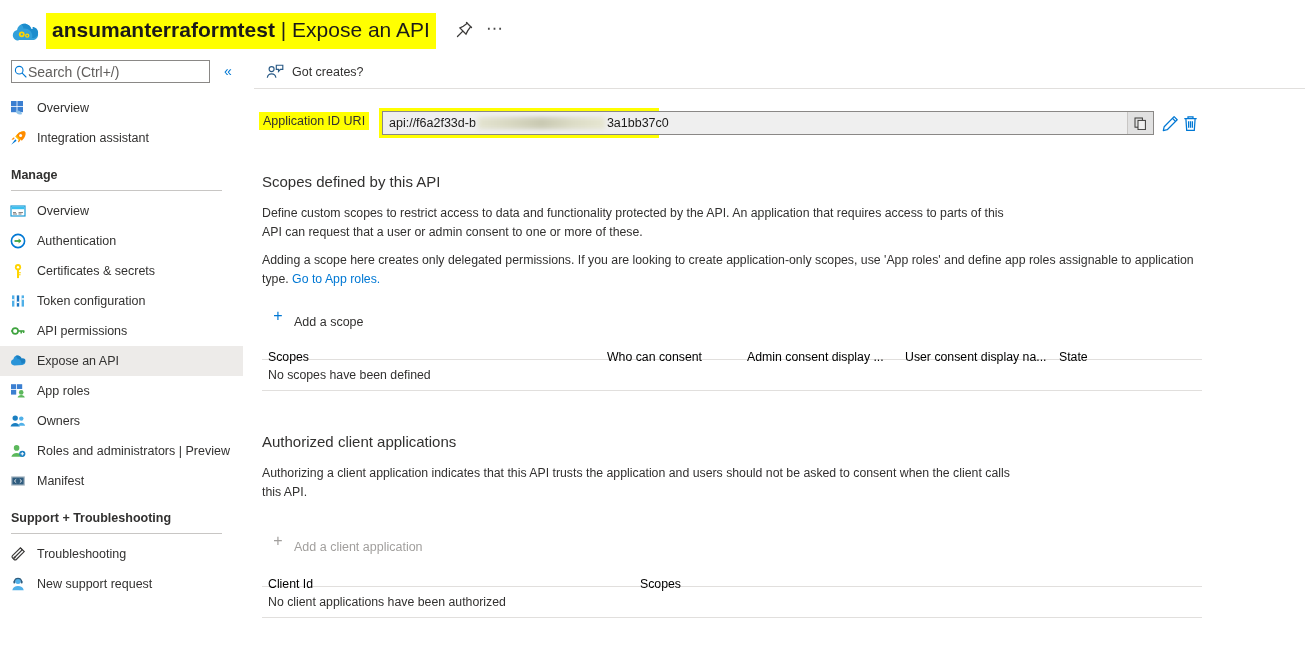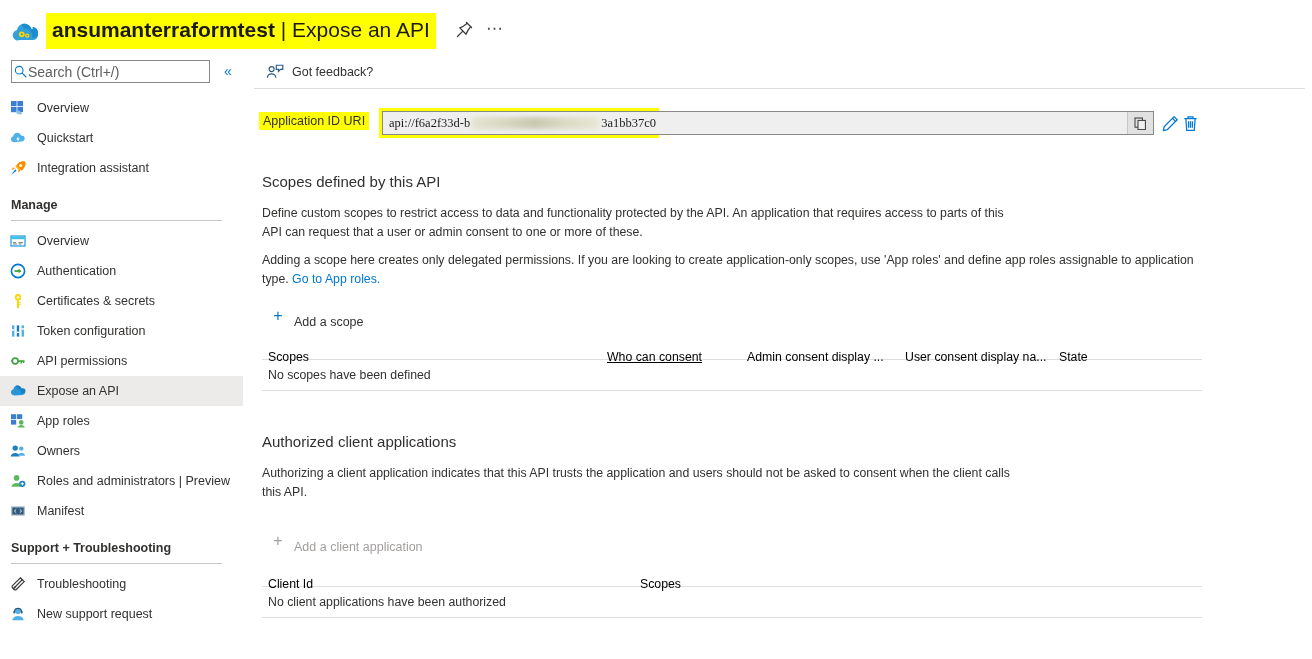--- a/index.html
+++ b/index.html
@@ -61,21 +61,21 @@
   .fb-ico { width:18px; height:16px; margin-right:8px; display:flex; align-items:center; }
   .fb-lbl { font-size:12.5px; color:#323130; }
   .cmd-rule { position:absolute; left:11px; top:33px; width:1051px; height:1px; background:#e1dfdd; }
 
   
   .uri-row { position:absolute; left:0; top:53px; width:1069px; height:30px; }
   .uri-lbl { position:absolute; left:16px; top:4px; font-size:12.5px; color:#323130;
      background:#ffff00; padding:2px 4px; }
   .uri-hl { position:absolute; left:136px; top:0px; width:280px; height:30px; background:#ffff00; }
   .uri-field { position:absolute; left:139px; top:3px; width:772px; height:24px;
-     border:1px solid #8a8886; background:#efefef; display:flex; align-items:center;font-family:Liberation Serif, serif; }
+     border:1px solid #8a8886; background:#efefef; display:flex; align-items:center; }
   .uri-text { flex:1; font-size:12.5px; color:#1b1a19; padding-left:6px; white-space:nowrap;
      display:flex; align-items:center; }
   .uri-redact { display:inline-block; width:127px; height:12px; margin:0 2px;
      background:linear-gradient(90deg,#e3e3d0 0%, #d8d8c2 25%, #c9c9b2 50%, #dcdcc6 75%, #e6e6d2 100%);
      filter: blur(2px); vertical-align:middle; }
   .uri-copy { width:26px; height:22px; display:flex; align-items:center; justify-content:center;
      background:#e1e1e1; border-left:1px solid #c8c6c4; cursor:pointer; }
   .uri-edit { position:absolute; left:918px; top:6px; width:20px; height:20px; cursor:pointer; }
   .uri-del { position:absolute; left:938px; top:6px; width:20px; height:20px; cursor:pointer; }
 
@@ -156,29 +156,20 @@
             <rect x="1" y="1" width="5.6" height="5.2" fill="#3b7fd1"></rect>
             <rect x="7.4" y="1" width="5.6" height="5.2" fill="#3b7fd1"></rect>
             <rect x="1" y="7" width="5.6" height="5.2" fill="#3b7fd1"></rect>
             <rect x="7.4" y="7" width="5.6" height="5.2" fill="#3b7fd1"></rect>
             <path d="M7.5 10.5c2 0 4 1.4 4.6 3.4-1.5 1-3.6.9-5-.4-1-.9-1.4-2-1.3-3z" fill="#8ec1e8"></path>
           </svg>
         </span>
         <span class="nav-lbl">Overview</span>
       </div>
 
-      <div class="nav-item">
-        <span class="nav-ico">
-          <svg width="16" height="16" viewBox="0 0 16 16">
-            <path d="M4.2 12.2c-1.8 0-3.2-1.3-3.2-3 0-1.4 1-2.6 2.3-2.9C3.5 4.2 5.2 2.8 7.2 2.8c1.9 0 3.4 1.2 3.9 2.9.2-.05.5-.08.7-.08 1.6 0 2.9 1.3 2.9 3s-1.3 2.9-2.9 2.9z" fill="#50b0e8"></path>
-            <path d="M8.5 6.2 6.2 9.4h1.7l-.6 2.6 2.5-3.4H8.1z" fill="#ffffff"></path>
-          </svg>
-        </span>
-        <span class="nav-lbl">Quickstart</span>
-      </div>
 
       <div class="nav-item">
         <span class="nav-ico">
           <svg width="16" height="16" viewBox="0 0 16 16">
             <path d="M14.6 1.4c-2.6-.3-5.3.8-7 2.6l-2.4 2.5 4.3 4.3 2.4-2.5c1.8-1.8 3-4.3 2.7-6.9z" fill="#ffb900"></path>
             <path d="M14.6 1.4c-2.6-.3-5.3.8-7 2.6l-1.2 1.3 5.4 5.4 1.1-1.2c1.8-1.8 3-4.3 2.7-6.9z" fill="#ff8c00"></path>
             <circle cx="10.6" cy="5.4" r="1.5" fill="#ffffff"></circle>
             <path d="M5.3 9.3 1.2 14.8l5.4-4.1z" fill="#0078d4"></path>
             <path d="M3.4 7.6 1.5 9.4l1.6.4 1.8-1.9z" fill="#ff8c00"></path>
             <path d="M8.4 12.6l1.8-1.9-.3-1.6-1.9 1.8z" fill="#ff8c00"></path>
@@ -344,21 +335,21 @@
 
     <div class="cmdbar">
       <div class="fb-btn">
         <span class="fb-ico">
           <svg width="18" height="16" viewBox="0 0 18 16">
             <circle cx="5.6" cy="5.1" r="2.5" fill="none" stroke="#2a5a86" stroke-width="1.15"></circle>
             <path d="M1.3 13.8c.3-2.5 2.1-4 4.3-4s4 1.5 4.3 4" fill="none" stroke="#2a5a86" stroke-width="1.15"></path>
             <path d="M10.3 1.2h6.5v4.1h-2.4l-1.9 2.1V5.3h-2.2z" fill="none" stroke="#2a5a86" stroke-width="1.15"></path>
           </svg>
         </span>
-        <span class="fb-lbl">Got feedback?</span>
+        <span class="fb-lbl">Got creates?</span>
       </div>
     </div>
     <div class="cmd-rule"></div>
 
     <div class="uri-row">
       <div class="uri-hl"></div>
       <div class="uri-lbl">Application ID URI</div>
       <div class="uri-field">
         <div class="uri-text">
           <span>api://f6a2f33d-b</span>
@@ -402,21 +393,21 @@
     </div>
 
     <div class="add-btn" style="left:27px; top:248px;">
       <span class="plus">+</span>
       <span class="lbl">Add a scope</span>
     </div>
 
     <div class="tbl" style="left:19px; top:278px; width:940px;">
       <div class="tbl-head">
         <span class="th" style="left:6px;">Scopes</span>
-        <span class="th" style="left:345px;text-decoration:underline;">Who can consent</span>
+        <span class="th" style="left:345px;">Who can consent</span>
         <span class="th" style="left:485px;">Admin consent display ...</span>
         <span class="th" style="left:643px;">User consent display na...</span>
         <span class="th" style="left:797px;">State</span>
       </div>
       <div class="tbl-rule"></div>
       <div class="tbl-row">
         <span class="td">No scopes have been defined</span>
       </div>
       <div class="tbl-rule"></div>
     </div>

